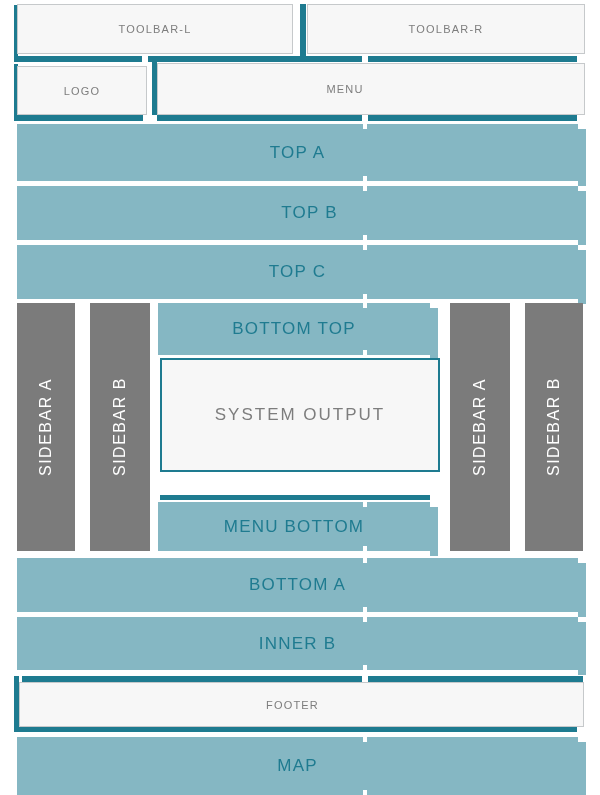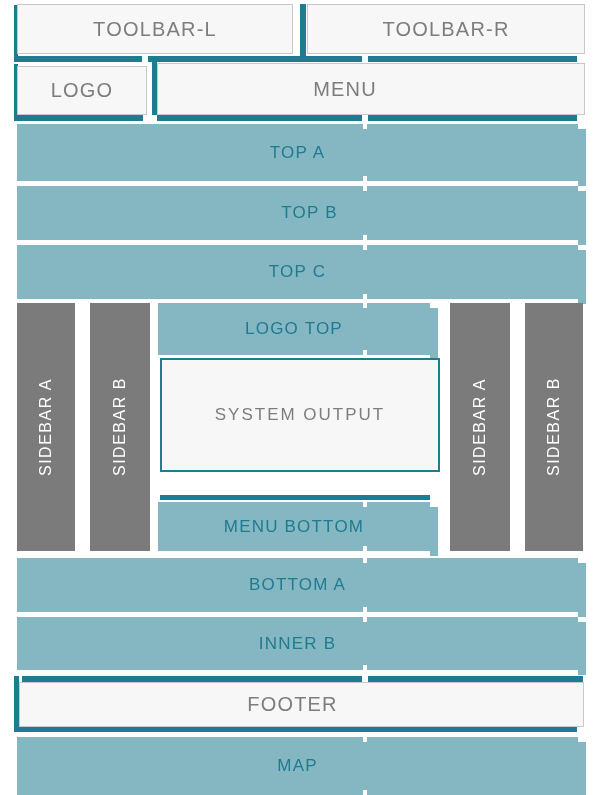--- a/index.html
+++ b/index.html
@@ -13,21 +13,21 @@
     background:var(--page-bg);
     font-family:"Liberation Sans", sans-serif;
   }
   .stage *{box-sizing:border-box;}
   .accent{position:absolute; background:var(--accent);}
   .gap{position:absolute; background:var(--page-bg);}
   .box{
     position:absolute; background:var(--box-bg);
     border:1px solid var(--box-border); color:var(--box-text);
     display:flex; align-items:center; justify-content:center;
-    font-size:20px; letter-spacing:1.2px; white-space:nowrap;
+    font-size:11px; letter-spacing:1.2px; white-space:nowrap;
   }
   .bar{
     position:absolute; background:var(--bar); color:var(--bar-text);
     display:flex; align-items:center; justify-content:center;
     font-size:17px; letter-spacing:1.2px; white-space:nowrap;
   }
   .bar .step{
     position:absolute; top:5px; right:-8px; bottom:-5px; width:8px;
     background:var(--bar);
   }
@@ -102,21 +102,21 @@
     <span>SIDEBAR A</span>
   </div>
   <div class="sidebar" style="left:90px;top:303px;width:60px;height:248px;">
     <span>SIDEBAR B</span>
   </div>
 
   <div class="bar" style="left:158px;top:303px;width:272px;height:52px;">
     <span class="step"></span>
     <span class="tick t" style="left:205px;"></span>
     <span class="tick b" style="left:205px;"></span>
-    <span>LOGO TOP</span>
+    <span>BOTTOM TOP</span>
   </div>
 
   <div class="sysout" style="left:160px;top:358px;width:280px;height:114px;">
     <span>SYSTEM OUTPUT</span>
   </div>
   <div class="accent" style="left:160px;top:495px;width:270px;height:5px;"></div>
 
   <div class="bar" style="left:158px;top:502px;width:272px;height:49px;">
     <span class="step"></span>
     <span class="tick t" style="left:205px;"></span>

